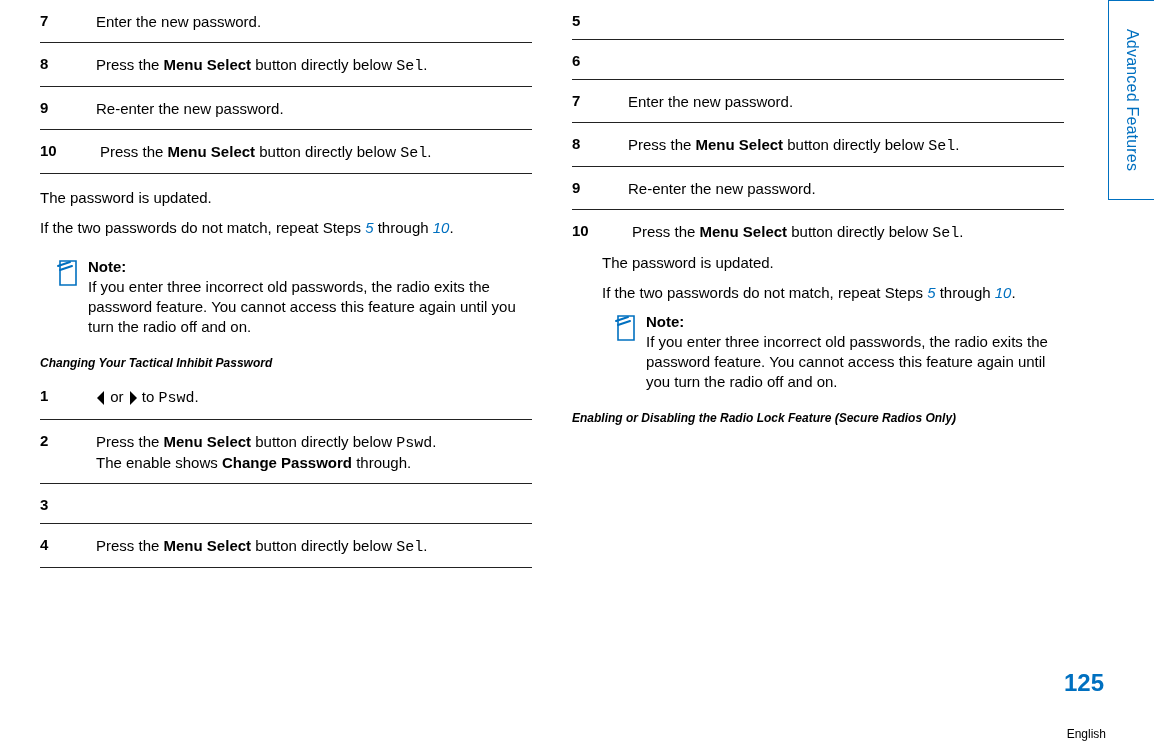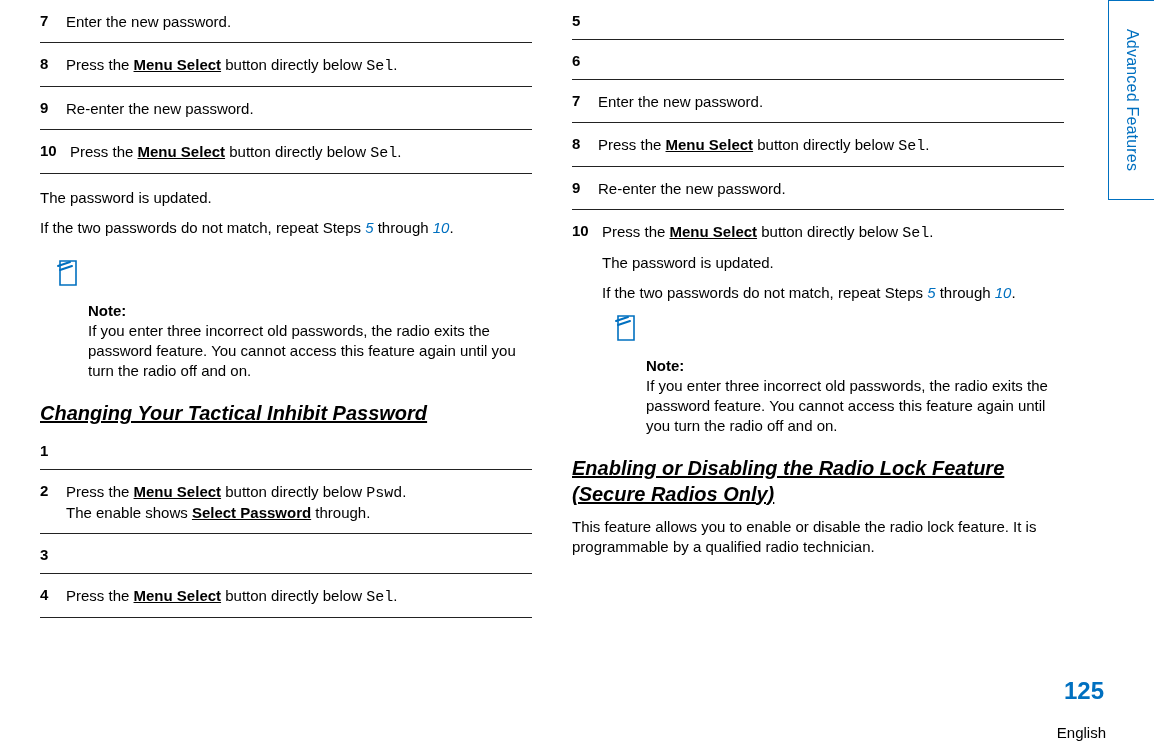--- a/index.html
+++ b/index.html
@@ -46,24 +46,24 @@
       width: 26px;
       font-weight: bold;
       flex-shrink: 0;
     }
     .step-number-wide {
       width: 30px;
     }
     .step-text {
       flex: 1;
       line-height: 1.3;
+      margin-left: 30px;
     }
     .bold {
       font-weight: bold;
-      text-decoration: underline;
     }
     .monokw {
       font-family: Liberation Mono, monospace;
     }
     .after-steps {
       padding: 14px 0 0 0;
       line-height: 1.35;
     }
     .after-steps p {
       margin-bottom: 10px;
@@ -79,32 +79,30 @@
       padding: 8px 0 12px 14px;
     }
     .note-icon-wrap {
       width: 34px;
       flex-shrink: 0;
       padding-top: 2px;
     }
     .note-text {
       flex: 1;
       line-height: 1.35;
-      margin-top: 44px;
     }
     .note-title {
       font-weight: bold;
     }
     .section-title {
       font-weight: bold;
       font-style: italic;
-      font-size: 20px;
+      font-size: 12px;
       padding: 6px 0 4px 0;
       line-height: 1.3;
-      text-decoration: underline;
     }
     .arrow-svg {
       vertical-align: middle;
       display: inline-block;
     }
     .side-tab {
       position: absolute;
       right: 0;
       top: 0;
       width: 46px;
@@ -119,30 +117,30 @@
     .side-tab-text {
       color: #0070c0;
       font-size: 16px;
       writing-mode: vertical-rl;
       text-orientation: mixed;
       letter-spacing: 0.2px;
     }
     .page-number {
       position: absolute;
       right: 50px;
-      bottom: 44px;
+      bottom: 52px;
       font-size: 24px;
       font-weight: bold;
       color: #0070c0;
     }
     .language {
       position: absolute;
       right: 48px;
       bottom: 8px;
-      font-size: 15px;
+      font-size: 12px;
     }
     .step-indent {
       padding-left: 30px;
       line-height: 1.35;
     }
     .step-indent p {
       margin-top: 10px;
     }
     svg.note-icon path { stroke: #0070c0; }
   </style>
@@ -189,26 +187,36 @@
       </div>
       <div class="note-text">
         <span class="note-title">Note:</span><br>
         <span>If you enter three incorrect old passwords, the radio exits the password feature. You cannot access this feature again until you turn the radio off and on.</span>
       </div>
     </div>
     <div class="section-title">Changing Your Tactical Inhibit Password</div>
 
     <div class="step-row">
       <div class="step-number">1</div>
+      <div class="step-text">
+        <svg class="arrow-svg" width="10" height="16" viewBox="0 0 10 16">
+            <polygon points="8,1 8,15 1,8" fill="#000"></polygon>
+          </svg>
+        <span> or </span>
+        <svg class="arrow-svg" width="10" height="16" viewBox="0 0 10 16">
+            <polygon points="2,1 2,15 9,8" fill="#000"></polygon>
+          </svg>
+        <span> to </span><span class="monokw">Pswd</span><span>.</span>
+      </div>
     </div>
     <div class="step-row">
       <div class="step-number">2</div>
       <div class="step-text">
         <span>Press the </span><span class="bold">Menu Select</span><span> button directly below </span><span class="monokw">Pswd</span><span>.</span><br>
-        <span>The enable shows </span><span class="bold">Select Password</span><span> through.</span>
+        <span>The enable shows </span><span class="bold">Change Password</span><span> through.</span>
       </div>
     </div>
     <div class="step-row">
       <div class="step-number">3</div>
     </div>
     <div class="step-row">
       <div class="step-number">4</div>
       <div class="step-text">
         <span>Press the </span><span class="bold">Menu Select</span><span> button directly below </span><span class="monokw">Sel</span><span>.</span>
       </div>
@@ -259,23 +267,20 @@
           </svg>
         </div>
         <div class="note-text">
           <span class="note-title">Note:</span><br>
           <span>If you enter three incorrect old passwords, the radio exits the password feature. You cannot access this feature again until you turn the radio off and on.</span>
         </div>
       </div>
     </div>
 
     <div class="section-title">Enabling or Disabling the Radio Lock Feature (Secure Radios Only)</div>
-    <div class="after-steps" style="padding-top:6px;">
-      <p>This feature allows you to enable or disable the radio lock feature. It is programmable by a qualified radio technician.</p>
-    </div>
   </div>
 </div>
 
 <div class="side-tab">
   <span class="side-tab-text">Advanced Features</span>
 </div>
 <div class="page-number">125</div>
 <div class="language">English</div>
 
 </body></html>

